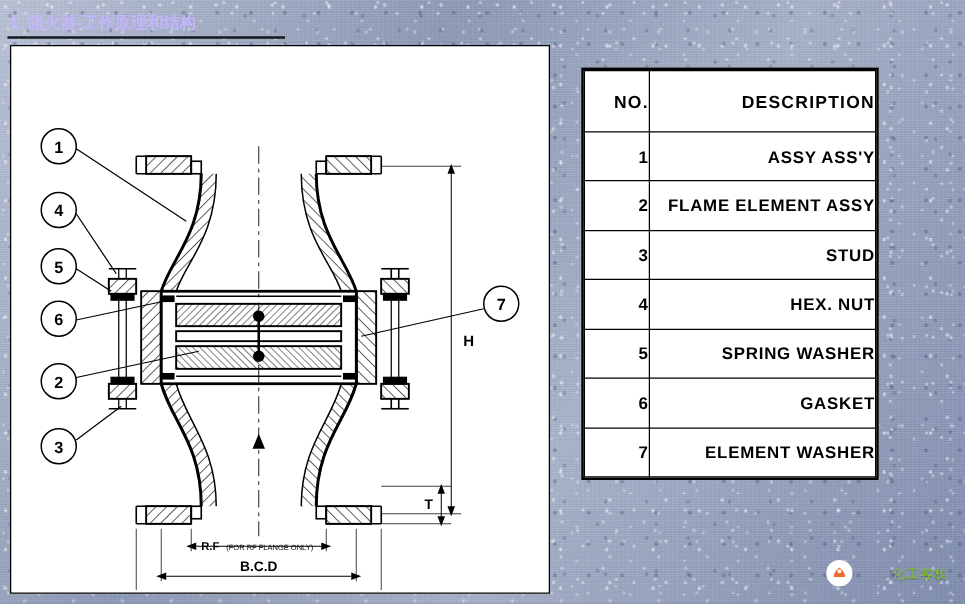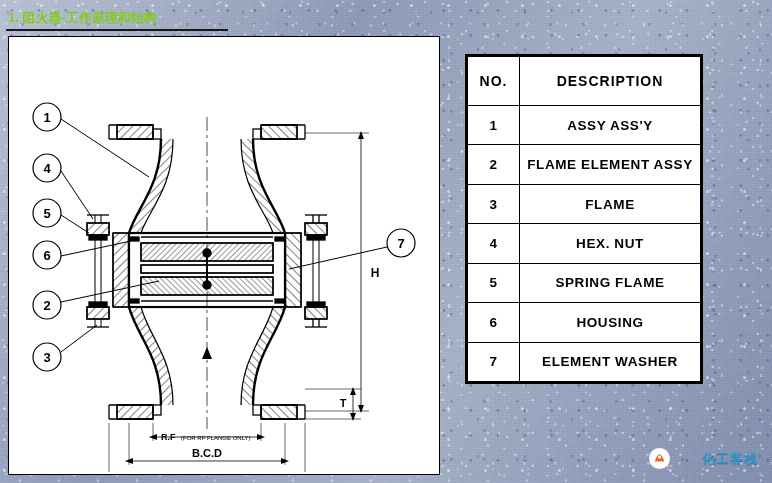--- a/index.html
+++ b/index.html
@@ -50,21 +50,21 @@
     opacity: .85;
   }
 
   
   .heading {
     position: absolute;
     left: 8px;
     top: 9px;
     font-size: 13px;
     font-weight: bold;
-    color: #84cc16;
+    color: #c4b5fd;
     letter-spacing: 0px;
     white-space: nowrap;
     z-index: 5;
   }
   .heading-underline {
     position: absolute;
     left: 6px;
     top: 29px;
     width: 222px;
     height: 2px;
@@ -99,21 +99,21 @@
     box-sizing: border-box;
   }
   table.bom {
     border-collapse: collapse;
     width: 100%;
     height: 100%;
     table-layout: fixed;
   }
   table.bom th, table.bom td {
     border: 1px solid #000;
-    text-align: center;
+    text-align: right;
     vertical-align: middle;
     font-family: "Liberation Sans", sans-serif;
     color: #000;
     padding: 0;
   }
   table.bom th {
     font-size: 14px;
     font-weight: bold;
     letter-spacing: 1px;
     height: 48px;
@@ -139,22 +139,22 @@
   .wm-badge {
     width: 21px;
     height: 21px;
     border-radius: 50%;
     background: #ffffff;
     position: relative;
     flex: 0 0 auto;
   }
   .wm-badge svg { position: absolute; left: 2px; top: 2px; }
   .wm-text {
-    color: #0ea5e9;
-    font-size: 13px;
+    color: #84cc16;
+    font-size: 10px;
     letter-spacing: 1px;
     white-space: nowrap;
     text-shadow: 0 1px 1px rgba(0,0,0,.35);
     margin-left: 25px;
   }
 </style>
 </head>
 <body>
 
 <div class="slide-bg"></div>
@@ -372,33 +372,33 @@
       <tr>
         <td>1</td>
         <td>ASSY ASS'Y</td>
       </tr>
       <tr>
         <td>2</td>
         <td>FLAME ELEMENT ASSY</td>
       </tr>
       <tr>
         <td>3</td>
-        <td>FLAME</td>
+        <td>STUD</td>
       </tr>
       <tr>
         <td>4</td>
         <td>HEX.  NUT</td>
       </tr>
       <tr>
         <td>5</td>
-        <td>SPRING  FLAME</td>
+        <td>SPRING  WASHER</td>
       </tr>
       <tr>
         <td>6</td>
-        <td>HOUSING</td>
+        <td>GASKET</td>
       </tr>
       <tr>
         <td>7</td>
         <td>ELEMENT WASHER</td>
       </tr>
     </tbody>
   </table>
 </div>
 
 <div class="watermark">

